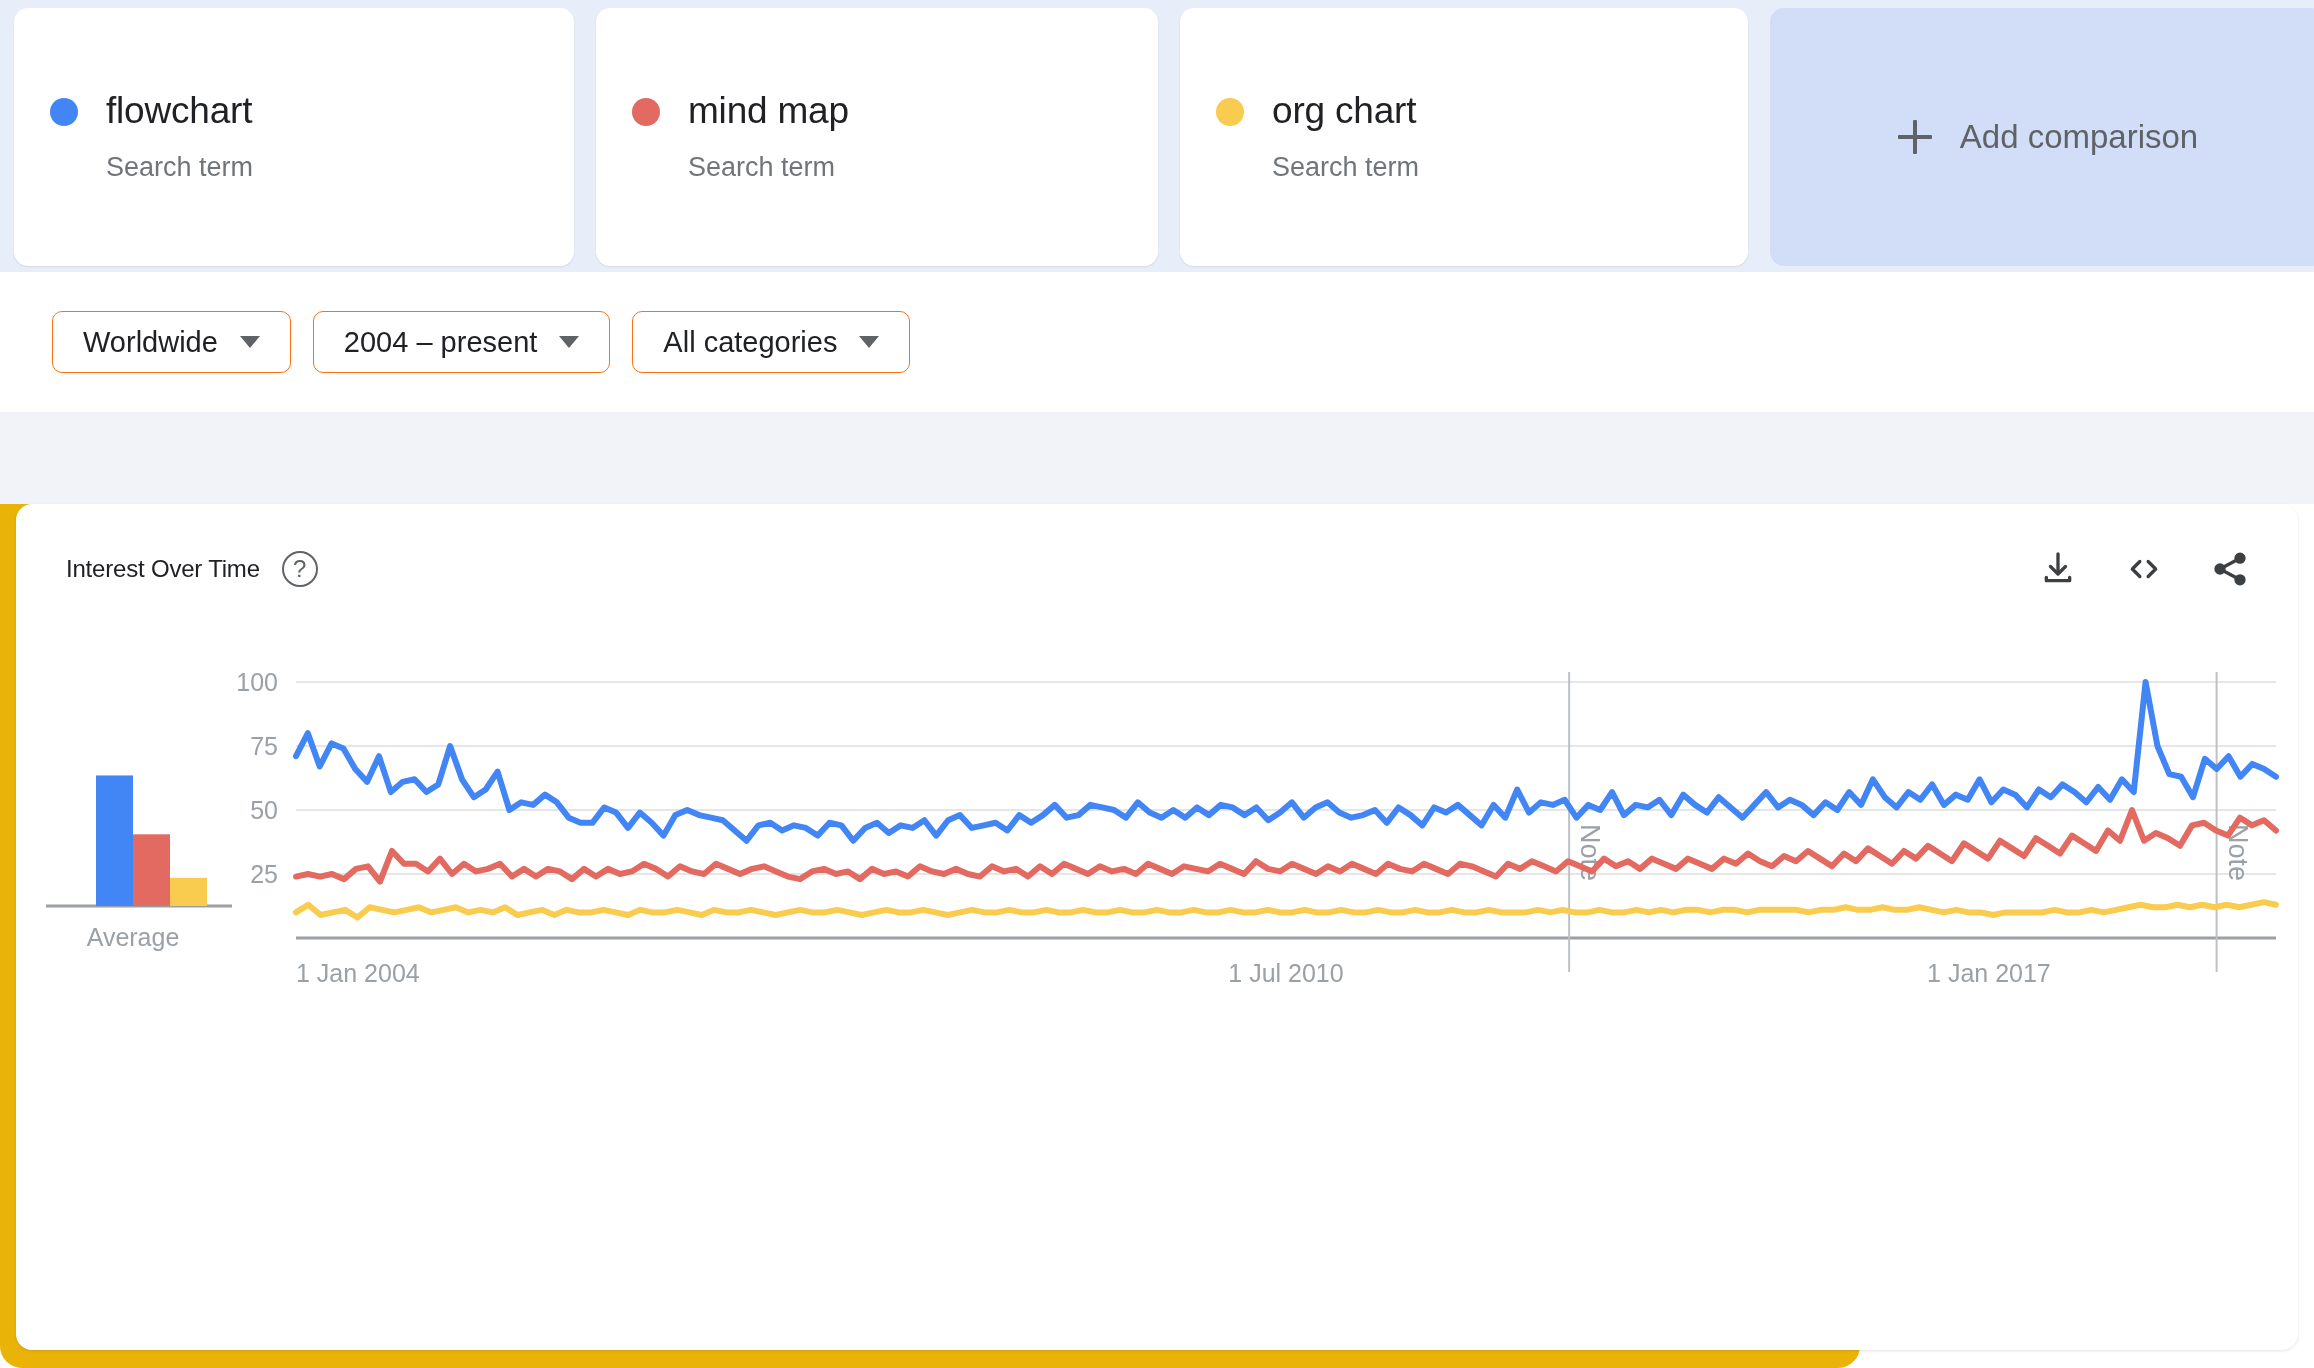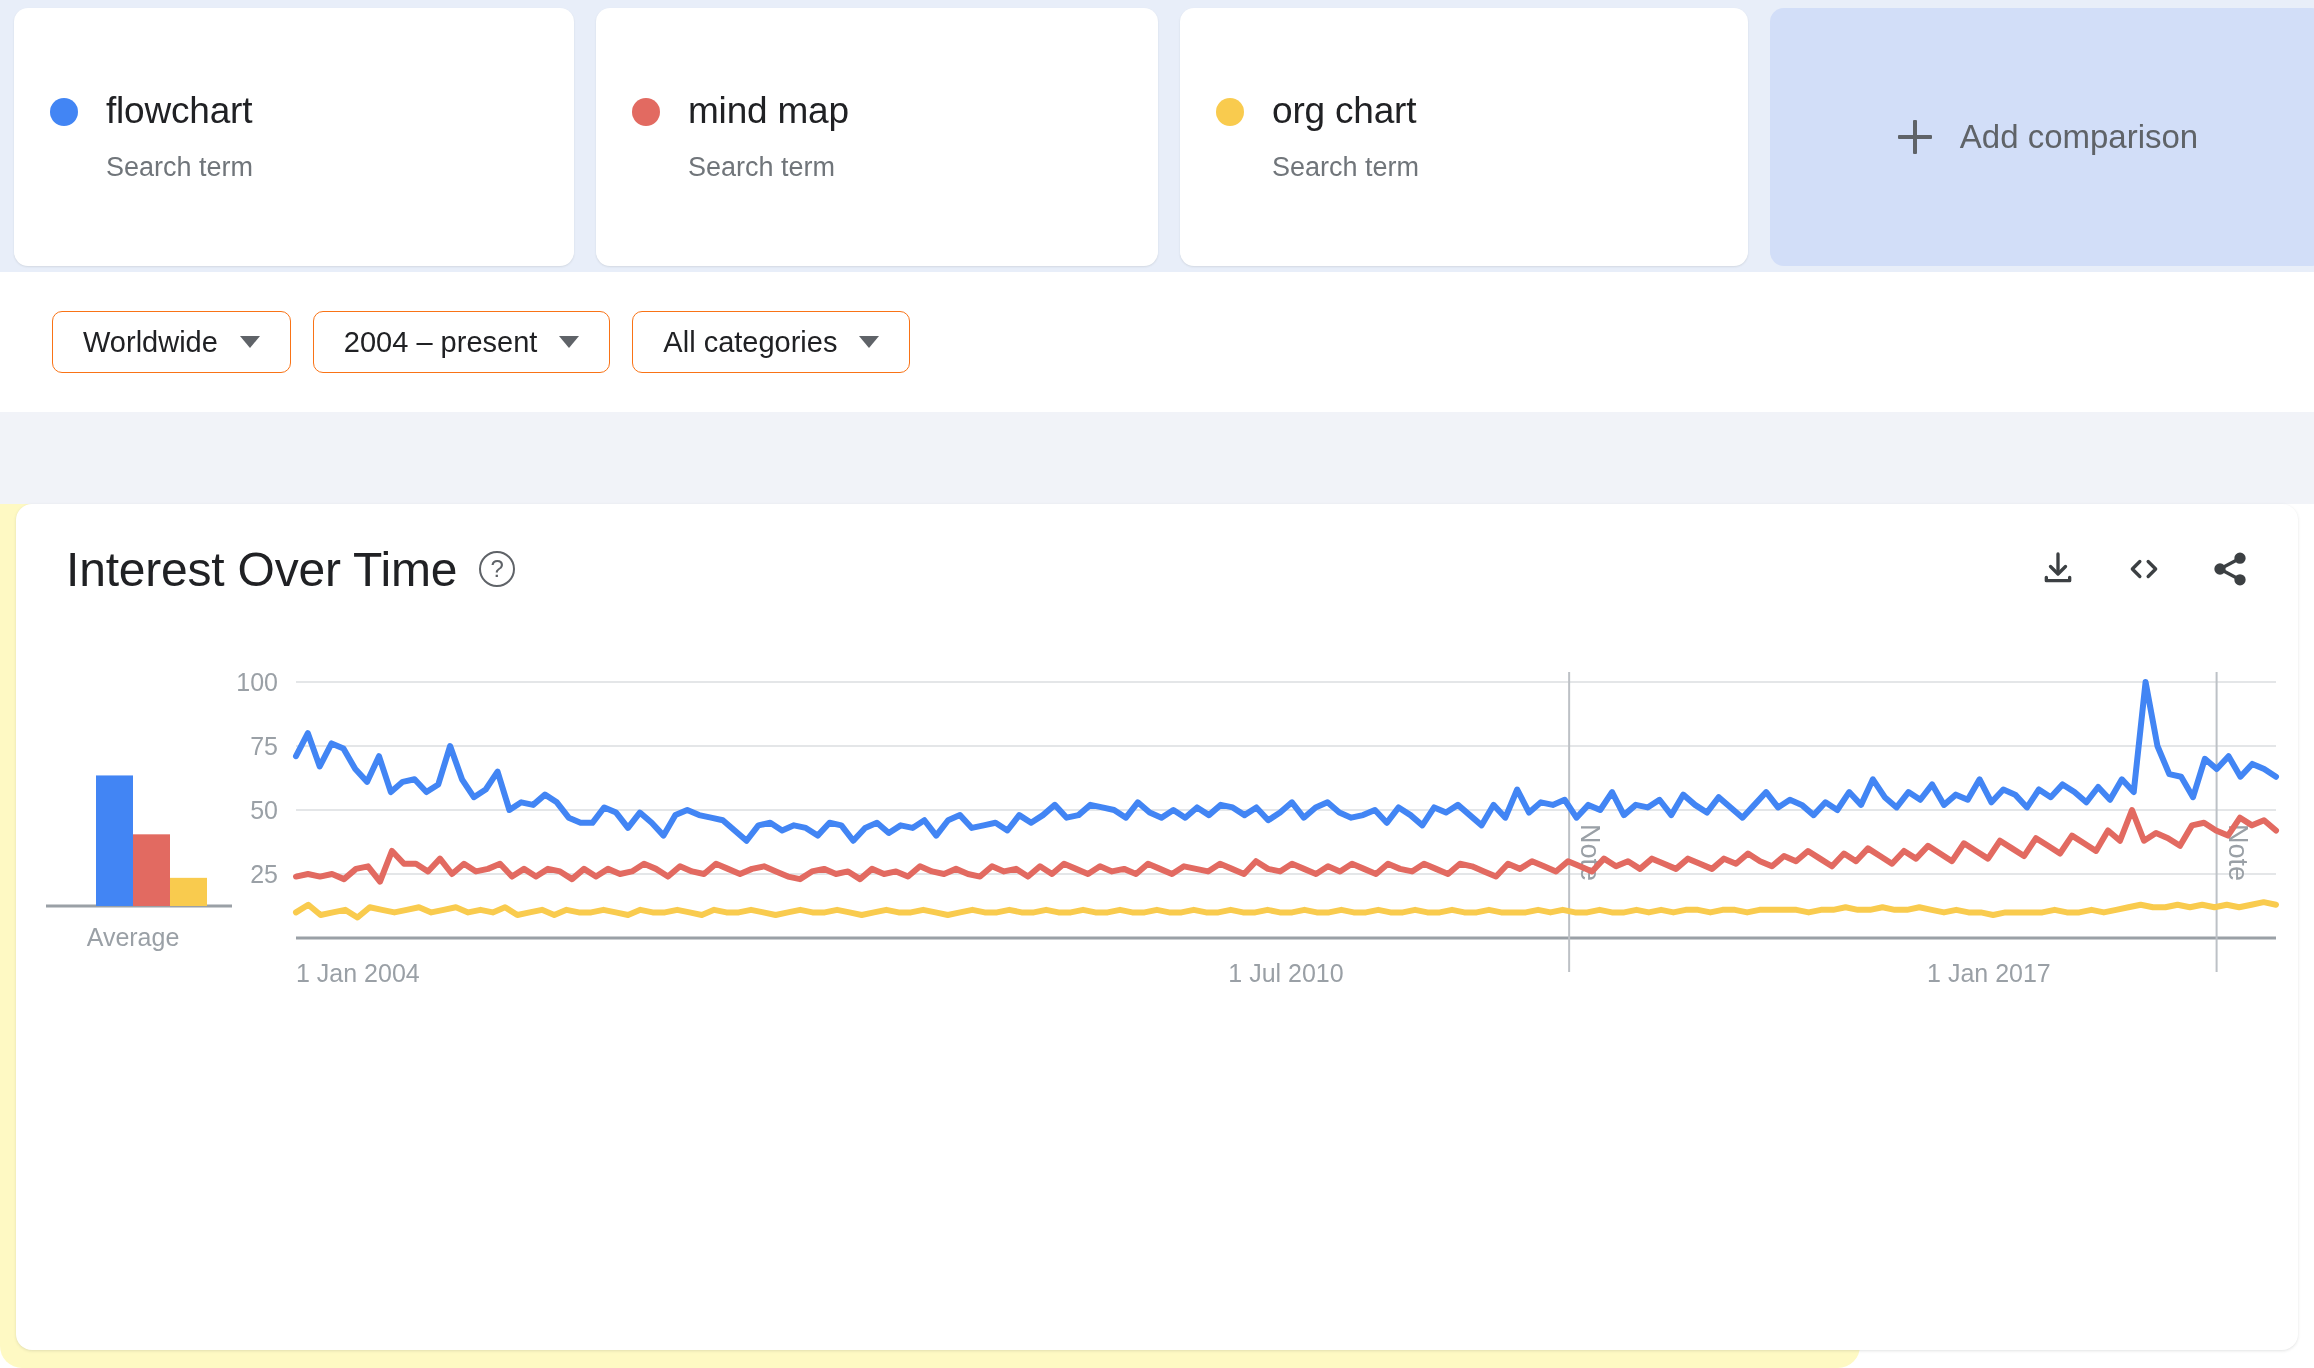--- a/index.html
+++ b/index.html
@@ -2,21 +2,21 @@
 <html><head>
 <meta charset="utf-8">
 <style>
   * { box-sizing: border-box; margin: 0; padding: 0; }
   html, body {
     width: 2314px; height: 1368px;
     font-family: "Liberation Sans", sans-serif;
     background: #ffffff;
     overflow: hidden;
   }
-  .page { position: relative; width: 1860px; height: 1368px; background: #fef9c3; border-radius: 22px; }
+  .page { position: relative; width: 1860px; height: 1368px; background: #eab308; border-radius: 22px; }
 
   
   .terms-strip {
     position: absolute; left: 0; top: 0; width: 2314px; height: 272px;
     background: #e8eef9;
     display: flex; align-items: flex-start; gap: 22px;
     padding: 8px 14px 0 14px;
   }
   .term-card {
     background: #ffffff;
@@ -84,21 +84,21 @@
     width: 2282px; height: 846px;
     background: #ffffff; border-radius: 16px;
     box-shadow: 0 1px 3px rgba(60,64,67,.15);
   }
   .card-head {
     position: absolute; left: 0; top: 0; width: 100%; height: 130px;
     display: flex; align-items: center; justify-content: space-between;
     padding: 0 46px 0 50px;
   }
   .title-wrap { display: flex; align-items: center; gap: 22px; }
-  .card-title { font-size: 48px; color: #202124; font-weight: 400; letter-spacing: -.2px; }
+  .card-title { font-size: 24px; color: #202124; font-weight: 400; letter-spacing: -.2px; }
   .help-icon {
     width: 36px; height: 36px; border-radius: 50%;
     border: 2.5px solid #5f6368; color: #5f6368;
     font-size: 24px; display: flex; align-items: center; justify-content: center;
     cursor: pointer; line-height: 1;
   }
   .actions { display: flex; align-items: center; gap: 42px; }
   .act-btn { width: 44px; height: 44px; display: flex; align-items: center; justify-content: center; cursor: pointer; }
   .act-btn svg { display: block; }
 

